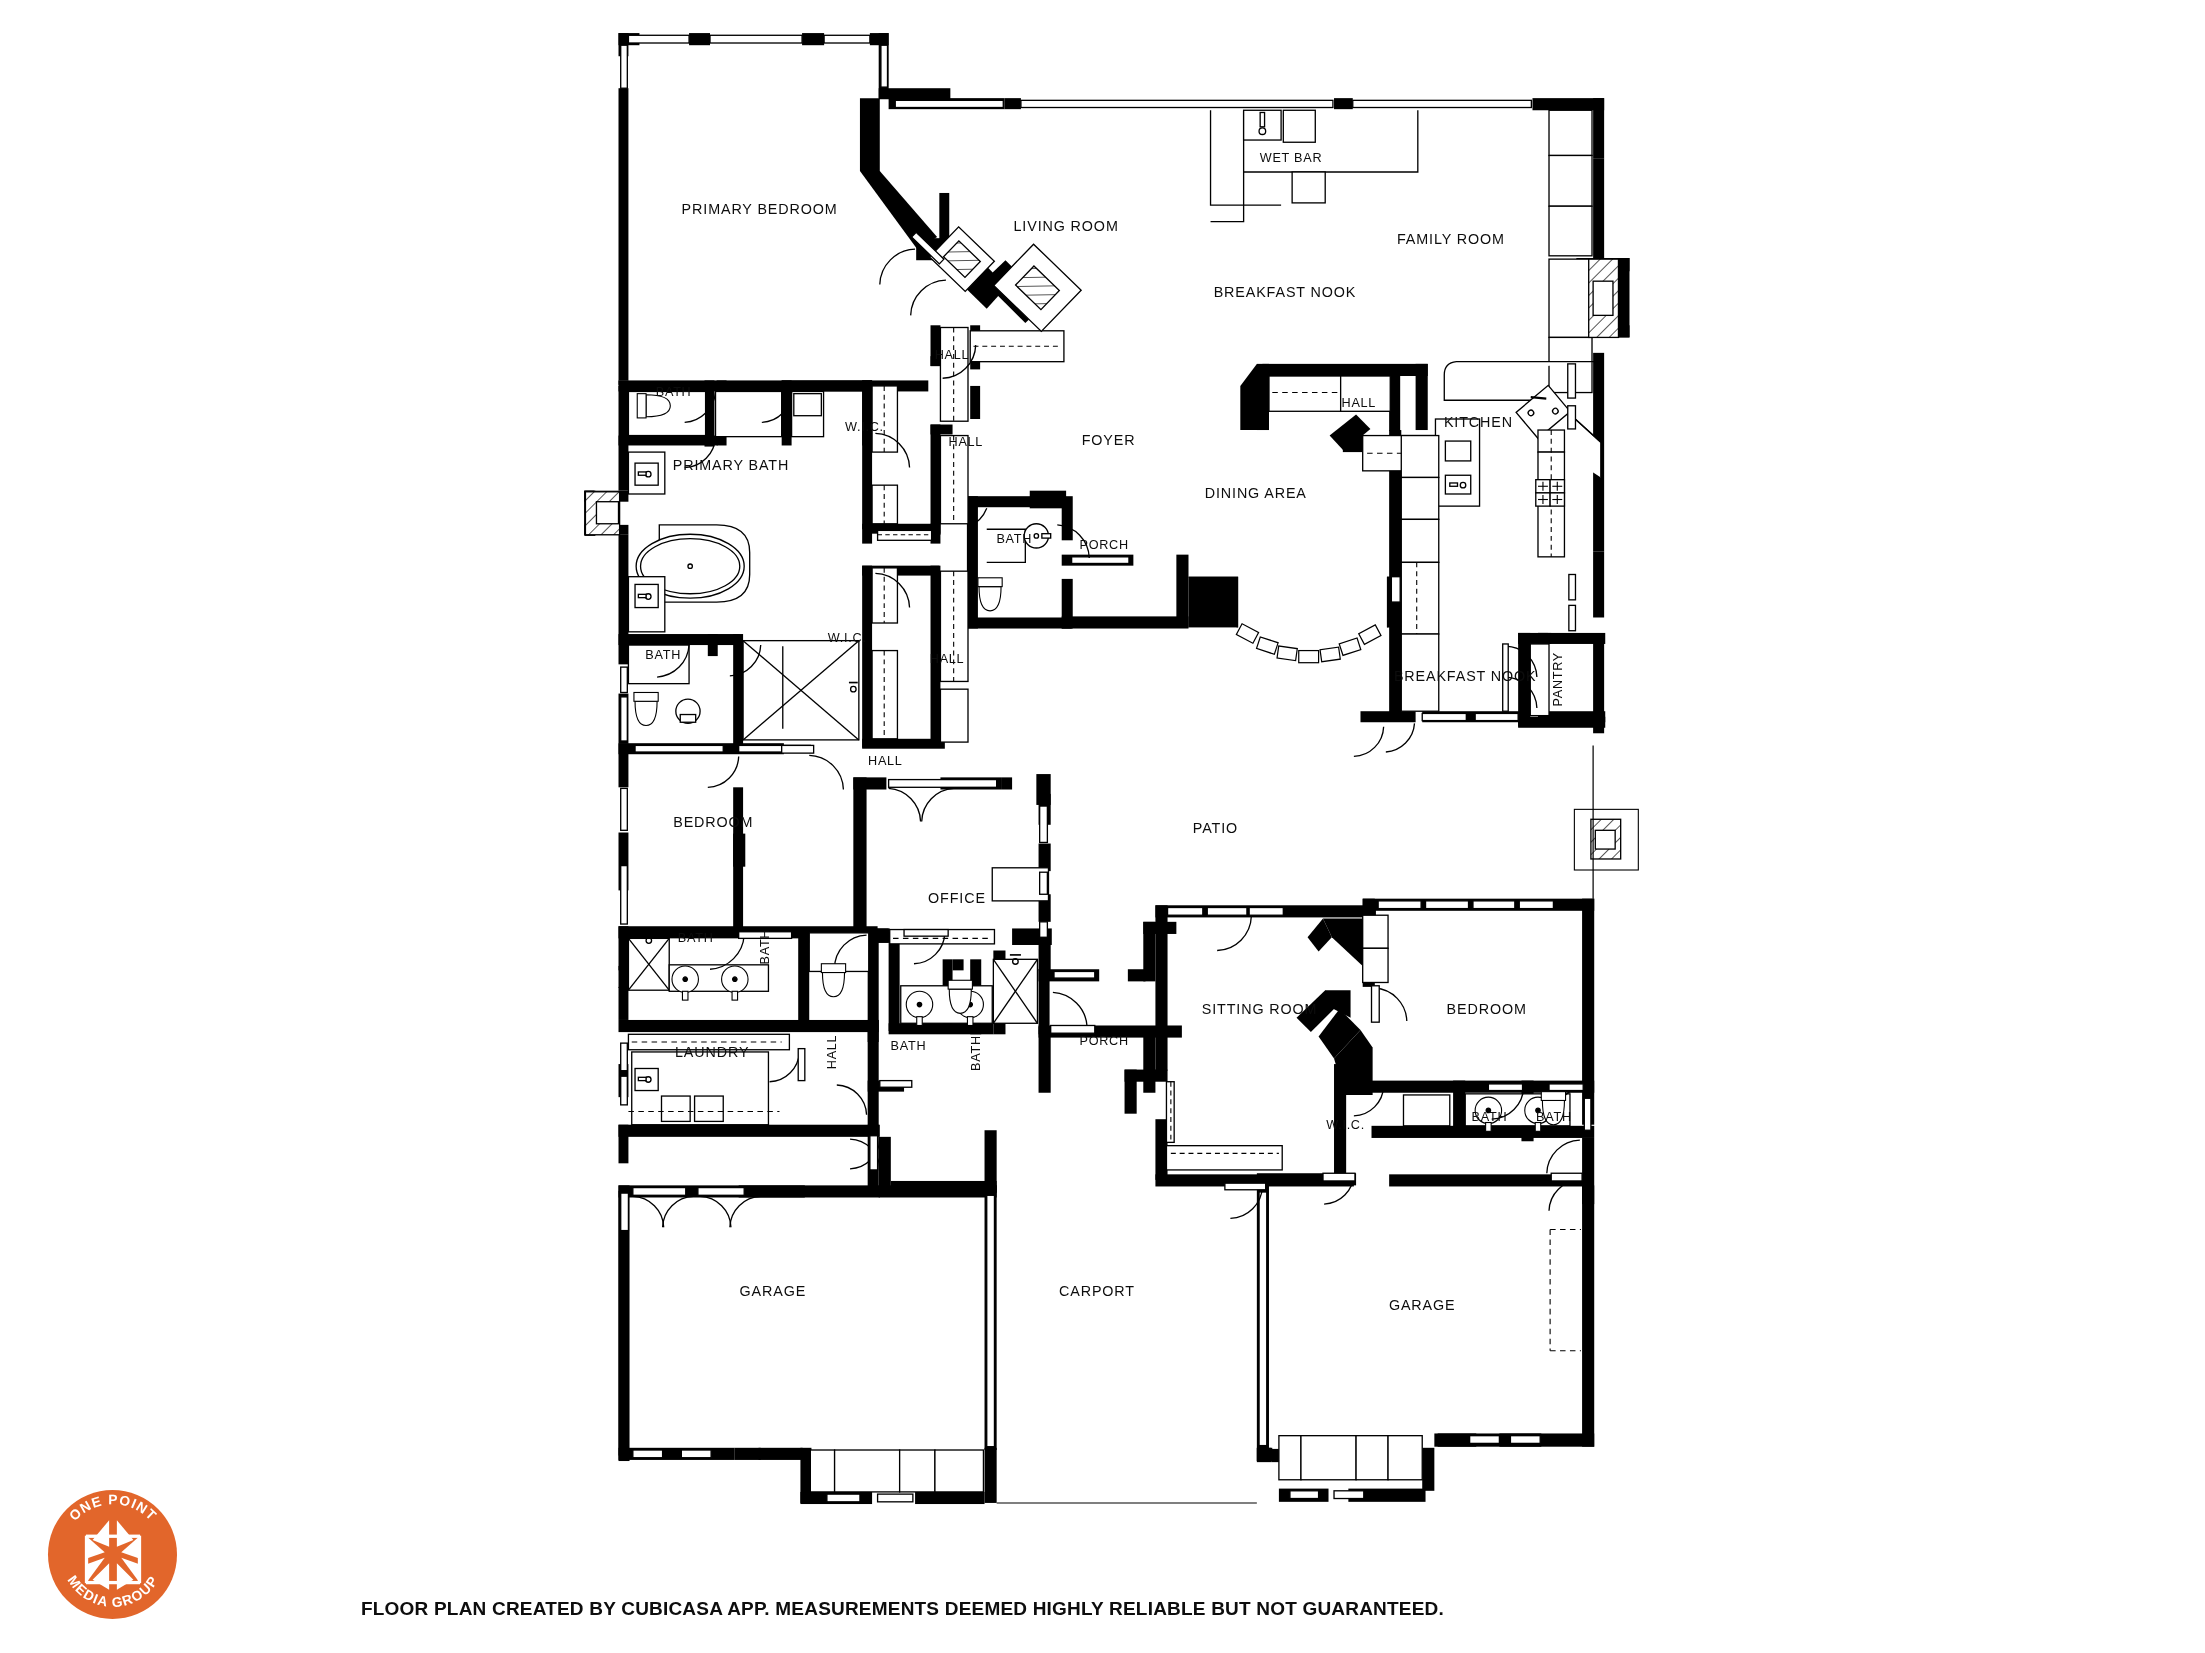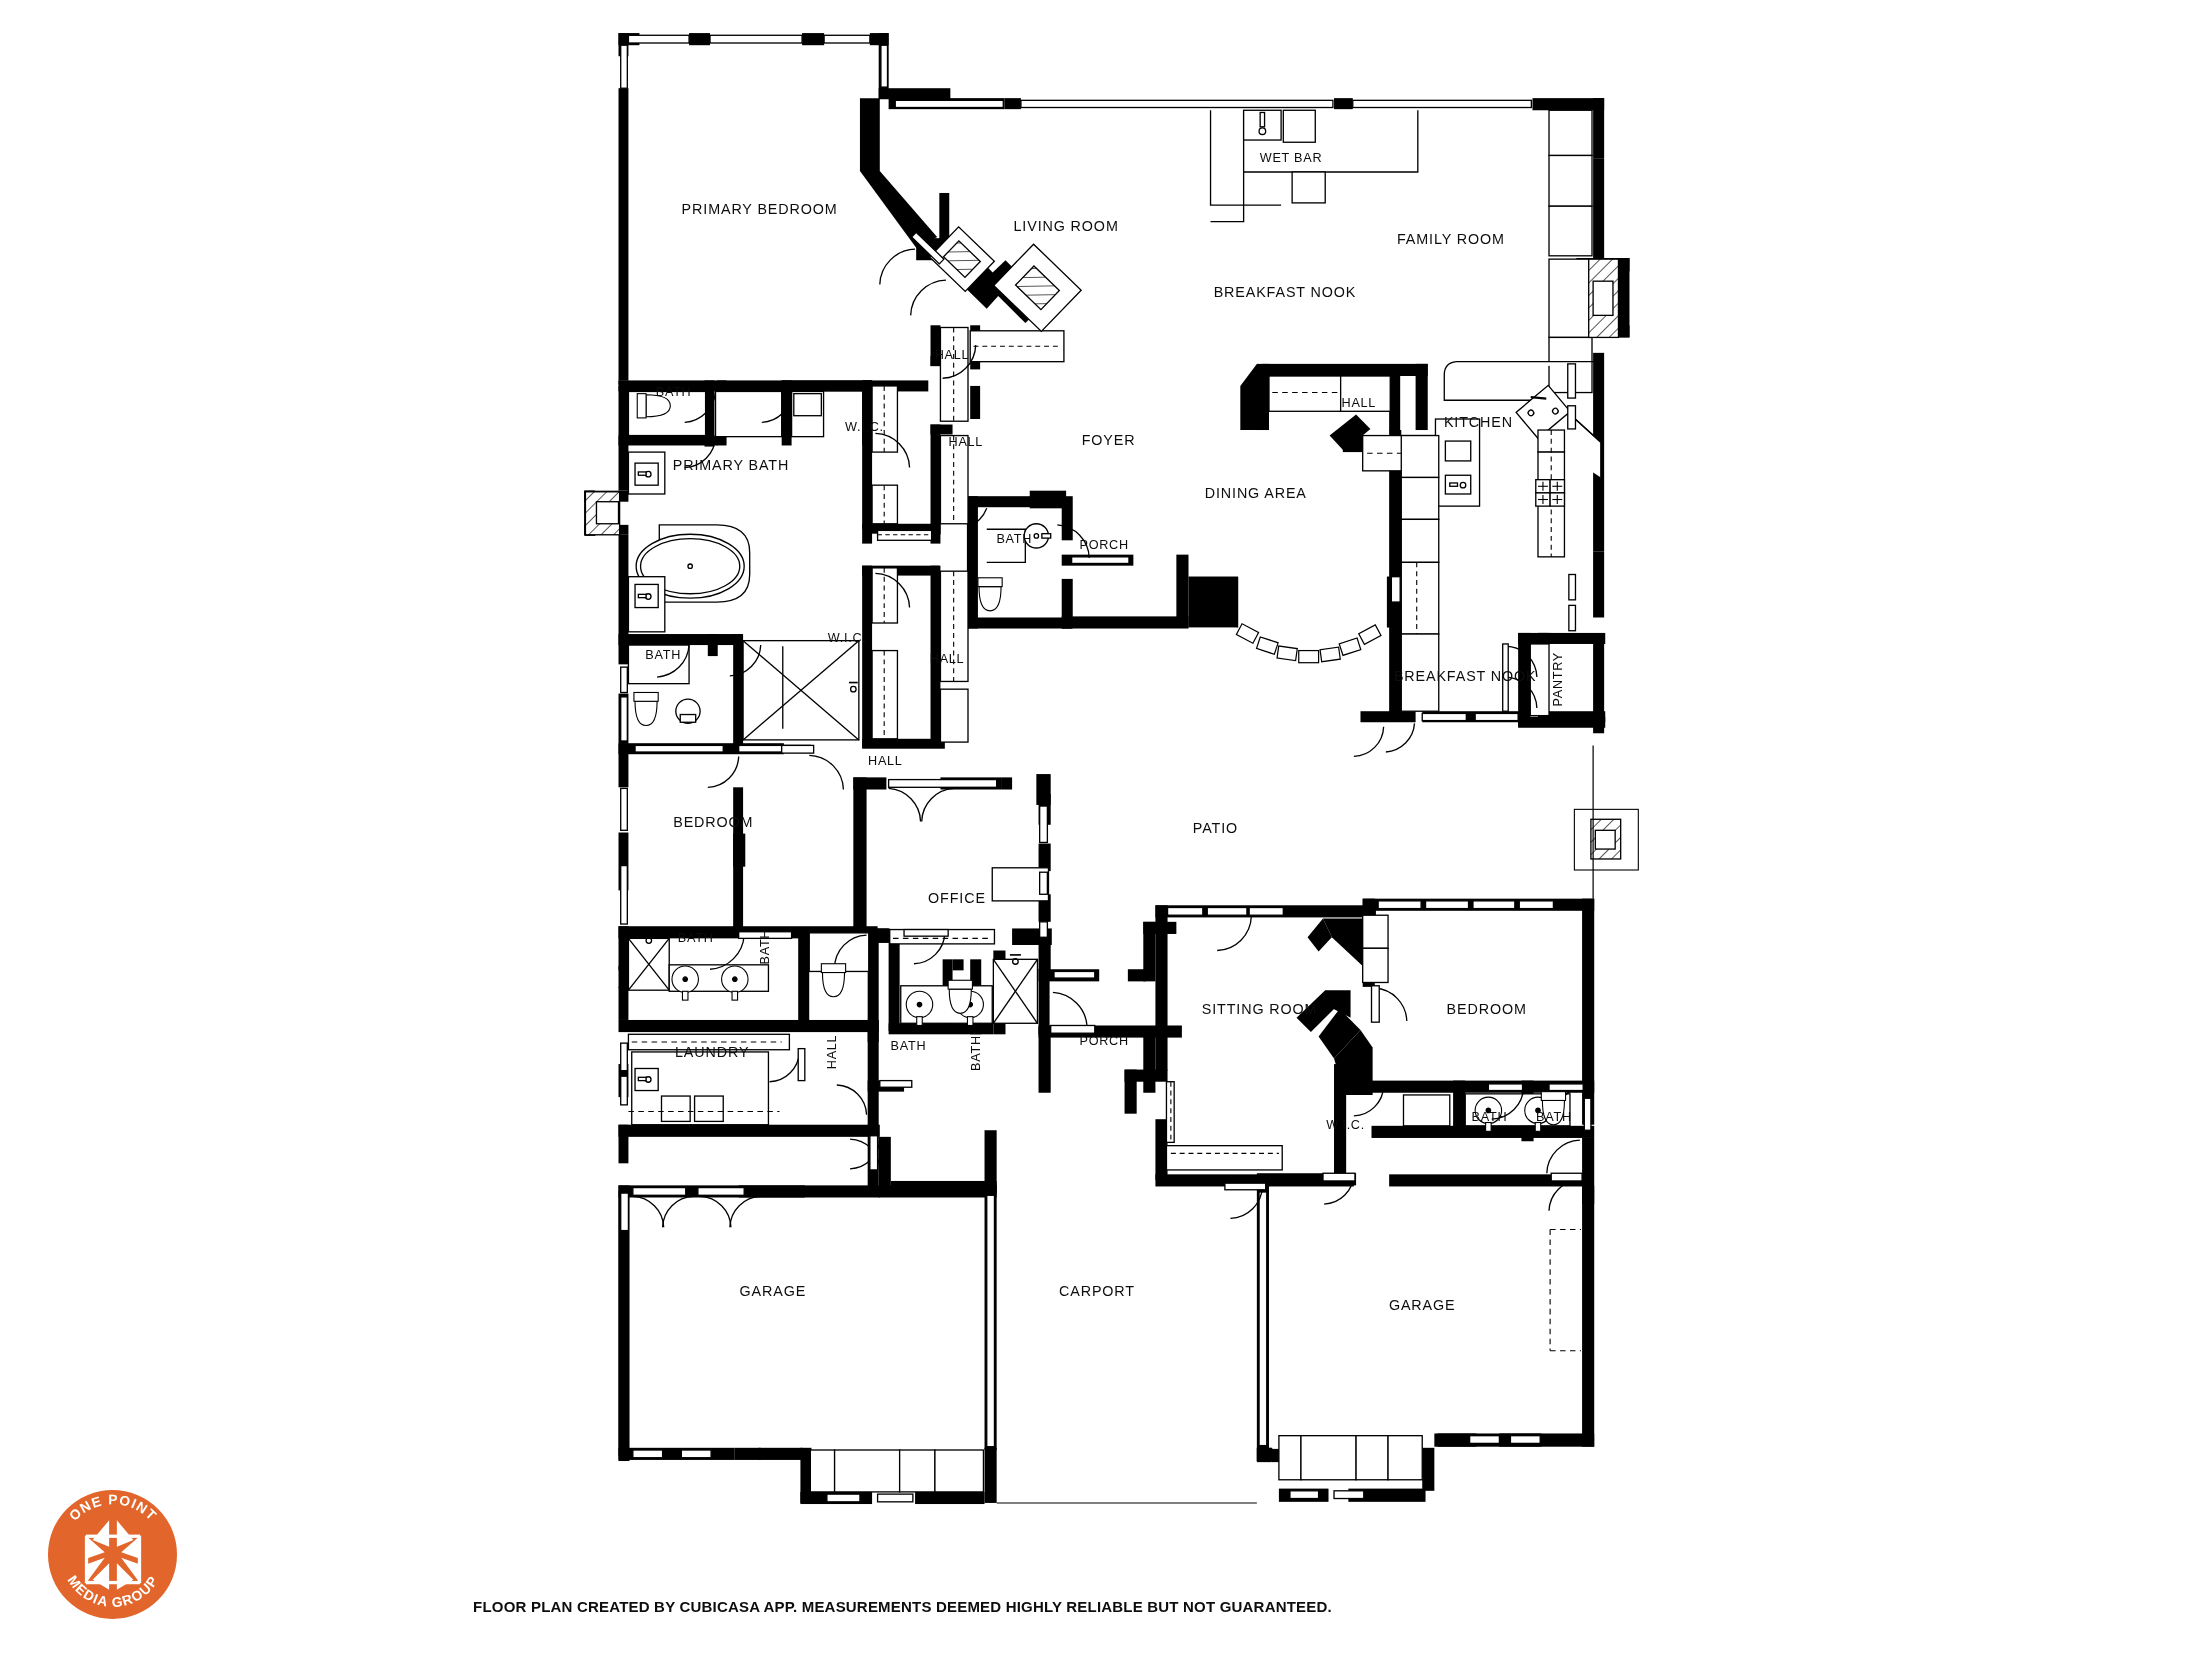--- a/index.html
+++ b/index.html
@@ -20,21 +20,21 @@
   #logo{position:absolute;left:33px;top:1475px;width:160px;height:160px;}
   #logo .disc{position:absolute;left:15.4px;top:15.4px;width:129px;height:129px;
      border-radius:50%;background:#E2662B;}
   #logo svg{position:absolute;left:0;top:0;width:160px;height:160px;}
   .logotext{font-family:"Liberation Sans","DejaVu Sans",sans-serif;
             font-size:25px;font-weight:bold;letter-spacing:2.2px;fill:#ffffff;}
 
   
   #caption{position:absolute;left:0;top:1598px;width:1805px;text-align:center;
            font-family:"Liberation Sans","DejaVu Sans",sans-serif;
-           font-size:15px;font-weight:bold;letter-spacing:0.2px;color:#0d0d0d;}
+           font-size:19px;font-weight:bold;letter-spacing:0.2px;color:#0d0d0d;}
 </style>
 </head>
 <body>
 
 <div id="plan-stage">
 
 <svg id="floorplan" viewBox="0 0 4000 3000" preserveAspectRatio="none">
 
   <defs>
     <pattern id="hatch" width="16" height="16" patternUnits="userSpaceOnUse" patternTransform="rotate(45)">

